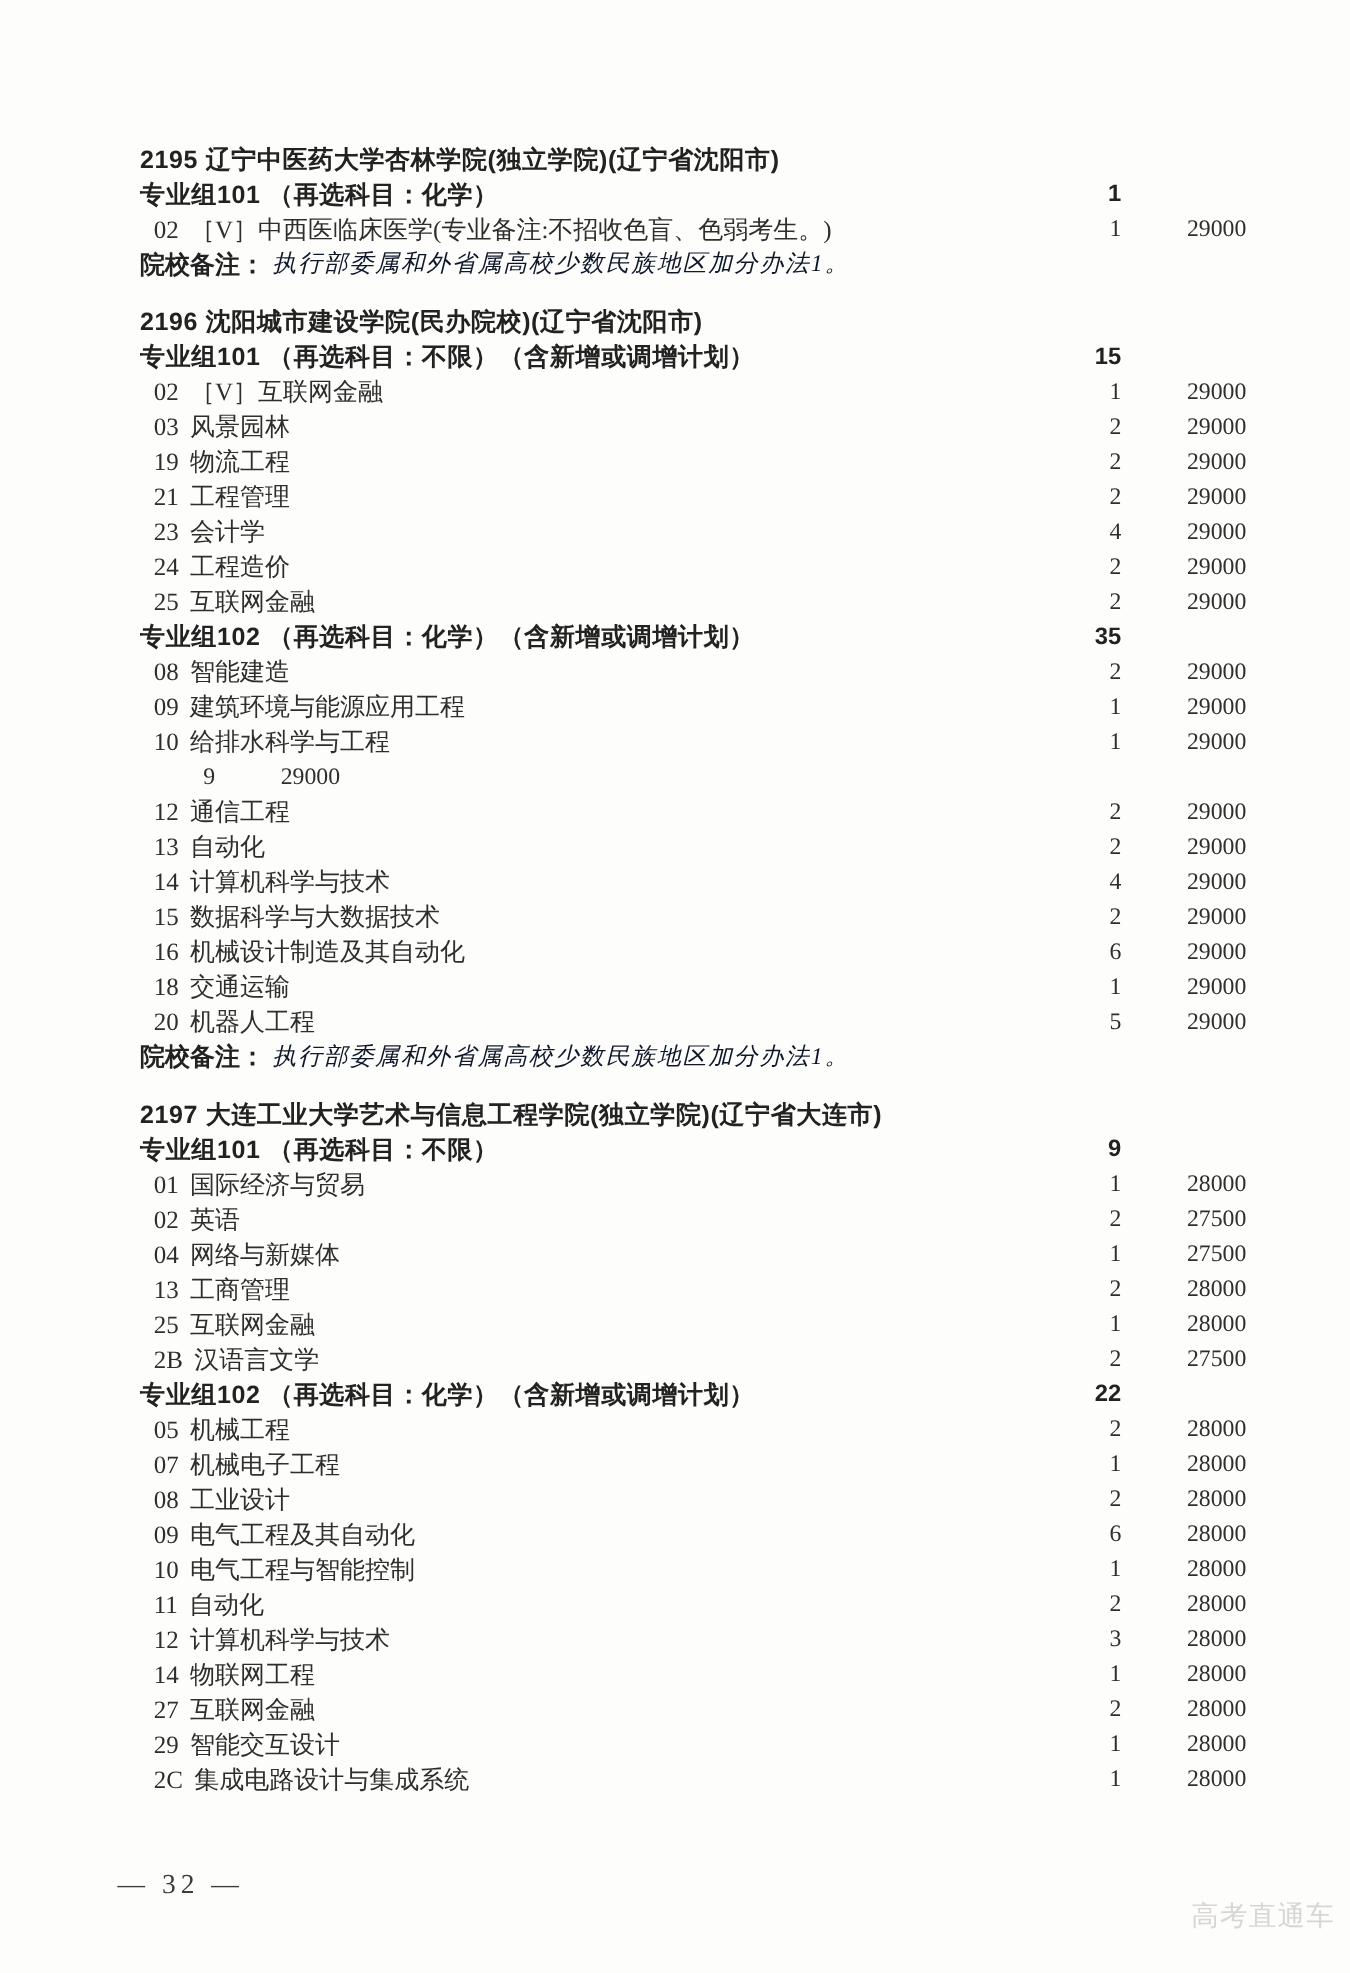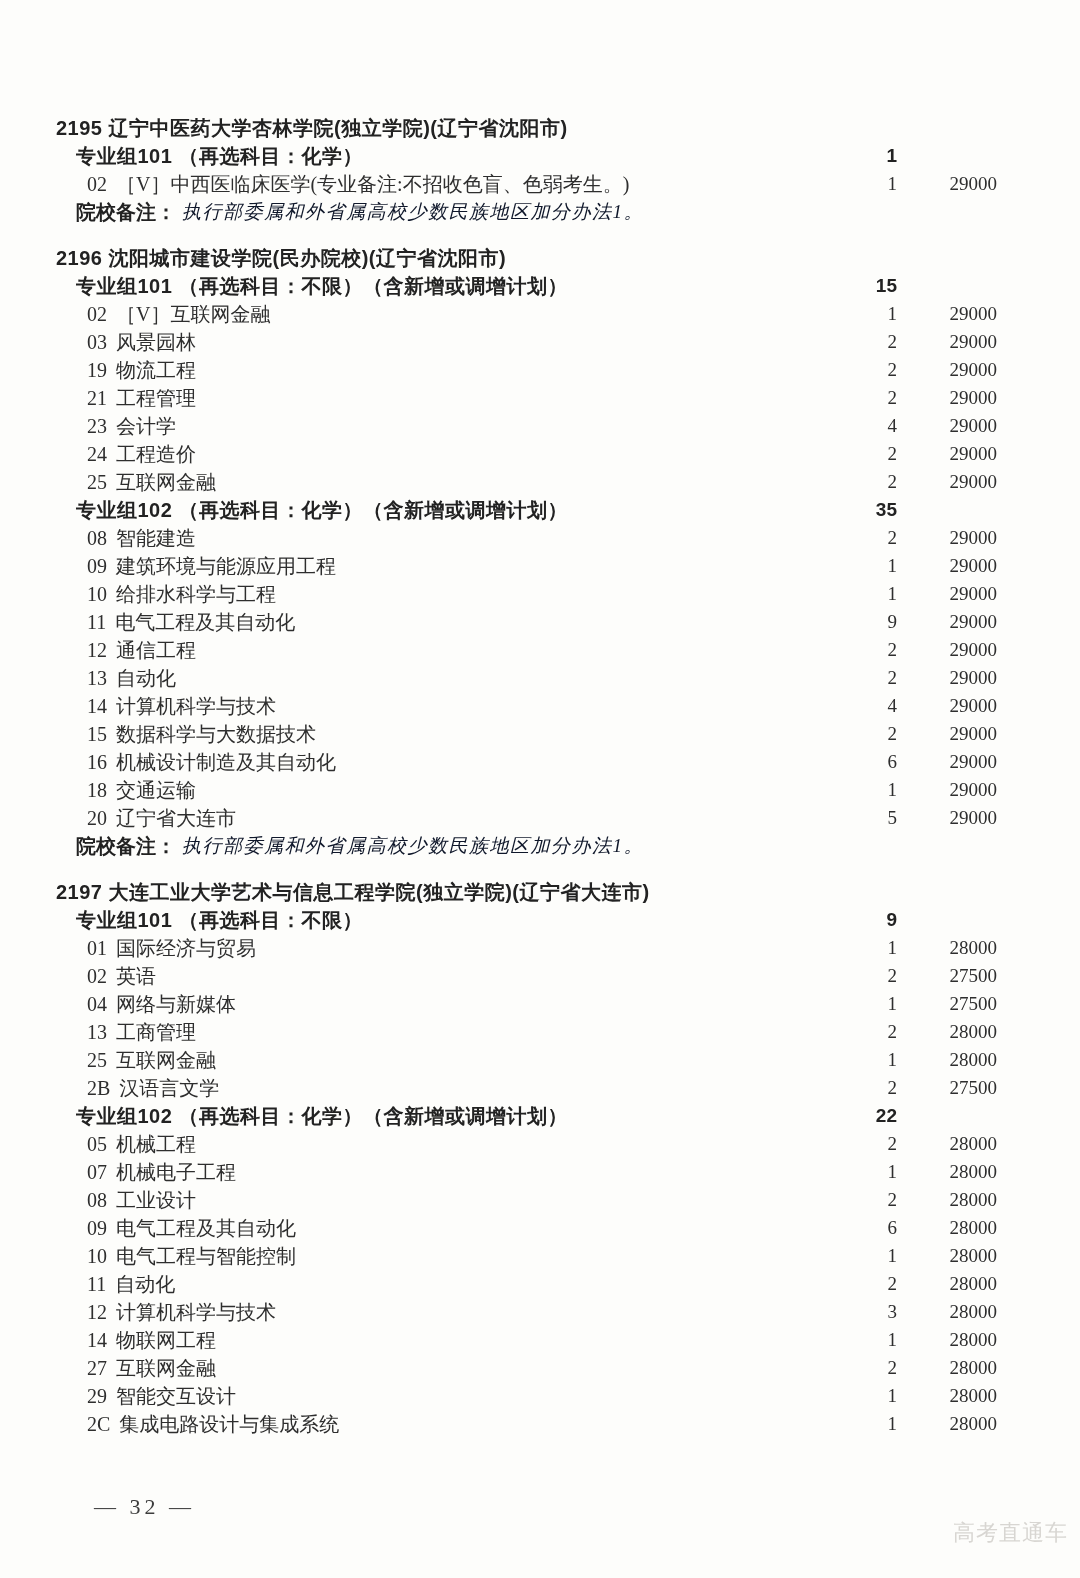--- a/index.html
+++ b/index.html
@@ -7,30 +7,29 @@
     padding: 0;
     background: #fdfdfb;
   }
   .page {
     position: relative;
     width: 1080px;
     height: 1578px;
     background: #fdfdfb;
     overflow: hidden;
     box-sizing: border-box;
-    padding: 114px 83px 0 56px;
+    padding: 114px 83px 0 112px;
     color: #2b2b2b;
     font-family: "Liberation Serif", serif;
   }
   .section { margin-bottom: 18px; }
   .row {
     display: flex;
     align-items: flex-end;
     line-height: 28px;
-    margin-left: 20px;
   }
   .cell.name { flex: 1 1 auto; min-width: 0; }
   .cell.count { flex: 0 0 60px; text-align: right; }
   .cell.fee   { flex: 0 0 100px; text-align: right; }
 
   .school-line {
     font-family: "Liberation Sans", sans-serif;
     font-weight: bold;
     font-size: 20px;
     line-height: 28px;
@@ -217,23 +216,20 @@
 
   <div class="row major-row">
     <div class="cell name">
       <span class="major-code">10</span><span>给排水科学与工程</span>
     </div>
     <div class="cell count">1</div>
     <div class="cell fee">29000</div>
   </div>
 
   <div class="row major-row">
-    <div class="cell name">
-      <span class="major-code">11</span><span>电气工程及其自动化</span>
-    </div>
     <div class="cell count">9</div>
     <div class="cell fee">29000</div>
   </div>
 
   <div class="row major-row">
     <div class="cell name">
       <span class="major-code">12</span><span>通信工程</span>
     </div>
     <div class="cell count">2</div>
     <div class="cell fee">29000</div>
@@ -274,21 +270,21 @@
   <div class="row major-row">
     <div class="cell name">
       <span class="major-code">18</span><span>交通运输</span>
     </div>
     <div class="cell count">1</div>
     <div class="cell fee">29000</div>
   </div>
 
   <div class="row major-row">
     <div class="cell name">
-      <span class="major-code">20</span><span>辽宁省大连市</span>
+      <span class="major-code">20</span><span>机器人工程</span>
     </div>
     <div class="cell count">5</div>
     <div class="cell fee">29000</div>
   </div>
 </div>
   </div>
 </div>
     <div class="row remark-line">
       <span class="remark-label">院校备注：</span>
       <span class="remark-text">执行部委属和外省属高校少数民族地区加分办法1。</span>

